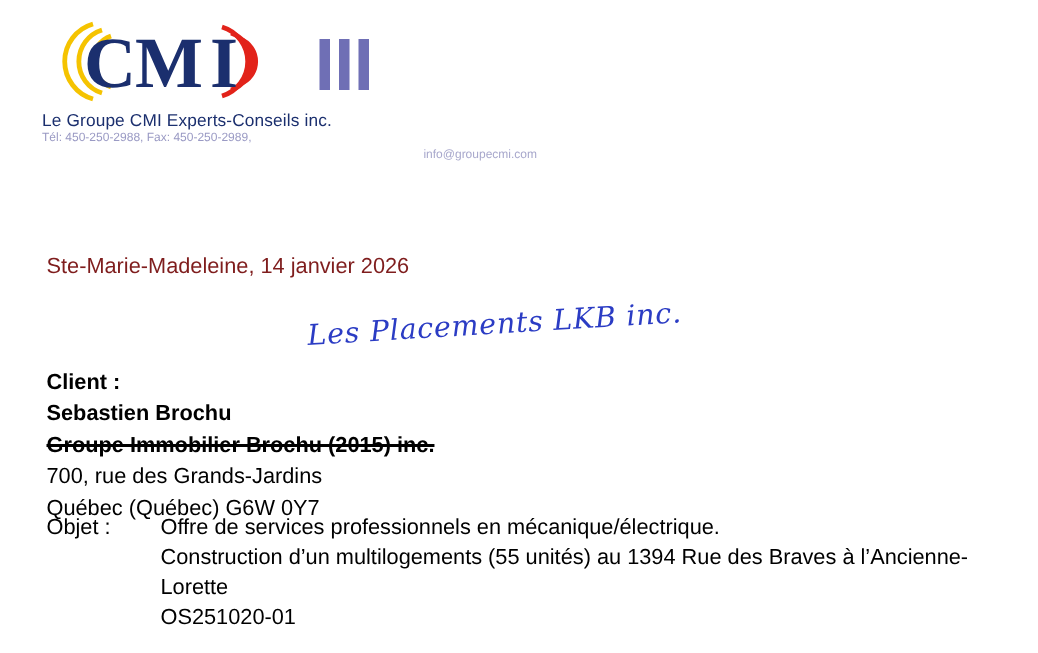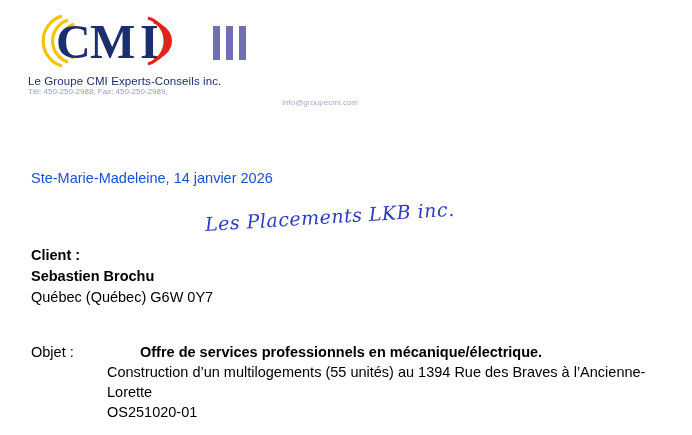--- a/index.html
+++ b/index.html
@@ -65,21 +65,21 @@
     color: #a8a8cc;
     text-align: right;
   }
 
   
   .date-line {
     position: absolute;
     left: 31px;
     top: 170px;
     font-size: 14.5px;
-    color: #1d4ed8;
+    color: #7f1d1d;
     white-space: nowrap;
   }
 
   .client-block {
     position: absolute;
     left: 31px;
     top: 208px;
     font-size: 14.5px;
     line-height: 21px;
     margin-top: 37px;
@@ -129,22 +129,21 @@
     top: 0;
     white-space: nowrap;
   }
   .objet-body {
     position: absolute;
     left: 76px;
     top: 0;
     width: 560px;
   }
   .objet-body .lead {
-    font-weight: bold;
-    margin-left: 33px;
+    font-weight: normal;
   }
   .objet-body .bold {
     font-weight: normal;
   }
 </style>
 </head>
 <body>
 
 <div class="letterhead">
 
@@ -184,20 +183,22 @@
   <div class="addr-line">Tél: 450-250-2988, Fax: 450-250-2989,</div>
 
   <div class="addr-line email">info@groupecmi.com</div>
 </div>
 
 <div class="date-line">Ste-Marie-Madeleine, 14 janvier 2026</div>
 
 <div class="client-block">
   <div class="lbl">Client :</div>
   <div class="name">Sebastien Brochu</div>
+  <div class="struck">Groupe Immobilier Brochu (2015) inc.</div>
+  <div class="plain">700, rue des Grands-Jardins</div>
   <div class="plain">Québec (Québec) G6W 0Y7</div>
 </div>
 
 <div class="handwriting">Les Placements LKB inc.</div>
 
 <div class="objet-row">
   <div class="objet-label">Objet :</div>
   <div class="objet-body">
     <div class="lead">Offre de services professionnels en mécanique/électrique.</div>
     <div class="bold">Construction d’un multilogements (55 unités) au 1394 Rue des Braves à l’Ancienne-Lorette</div>

